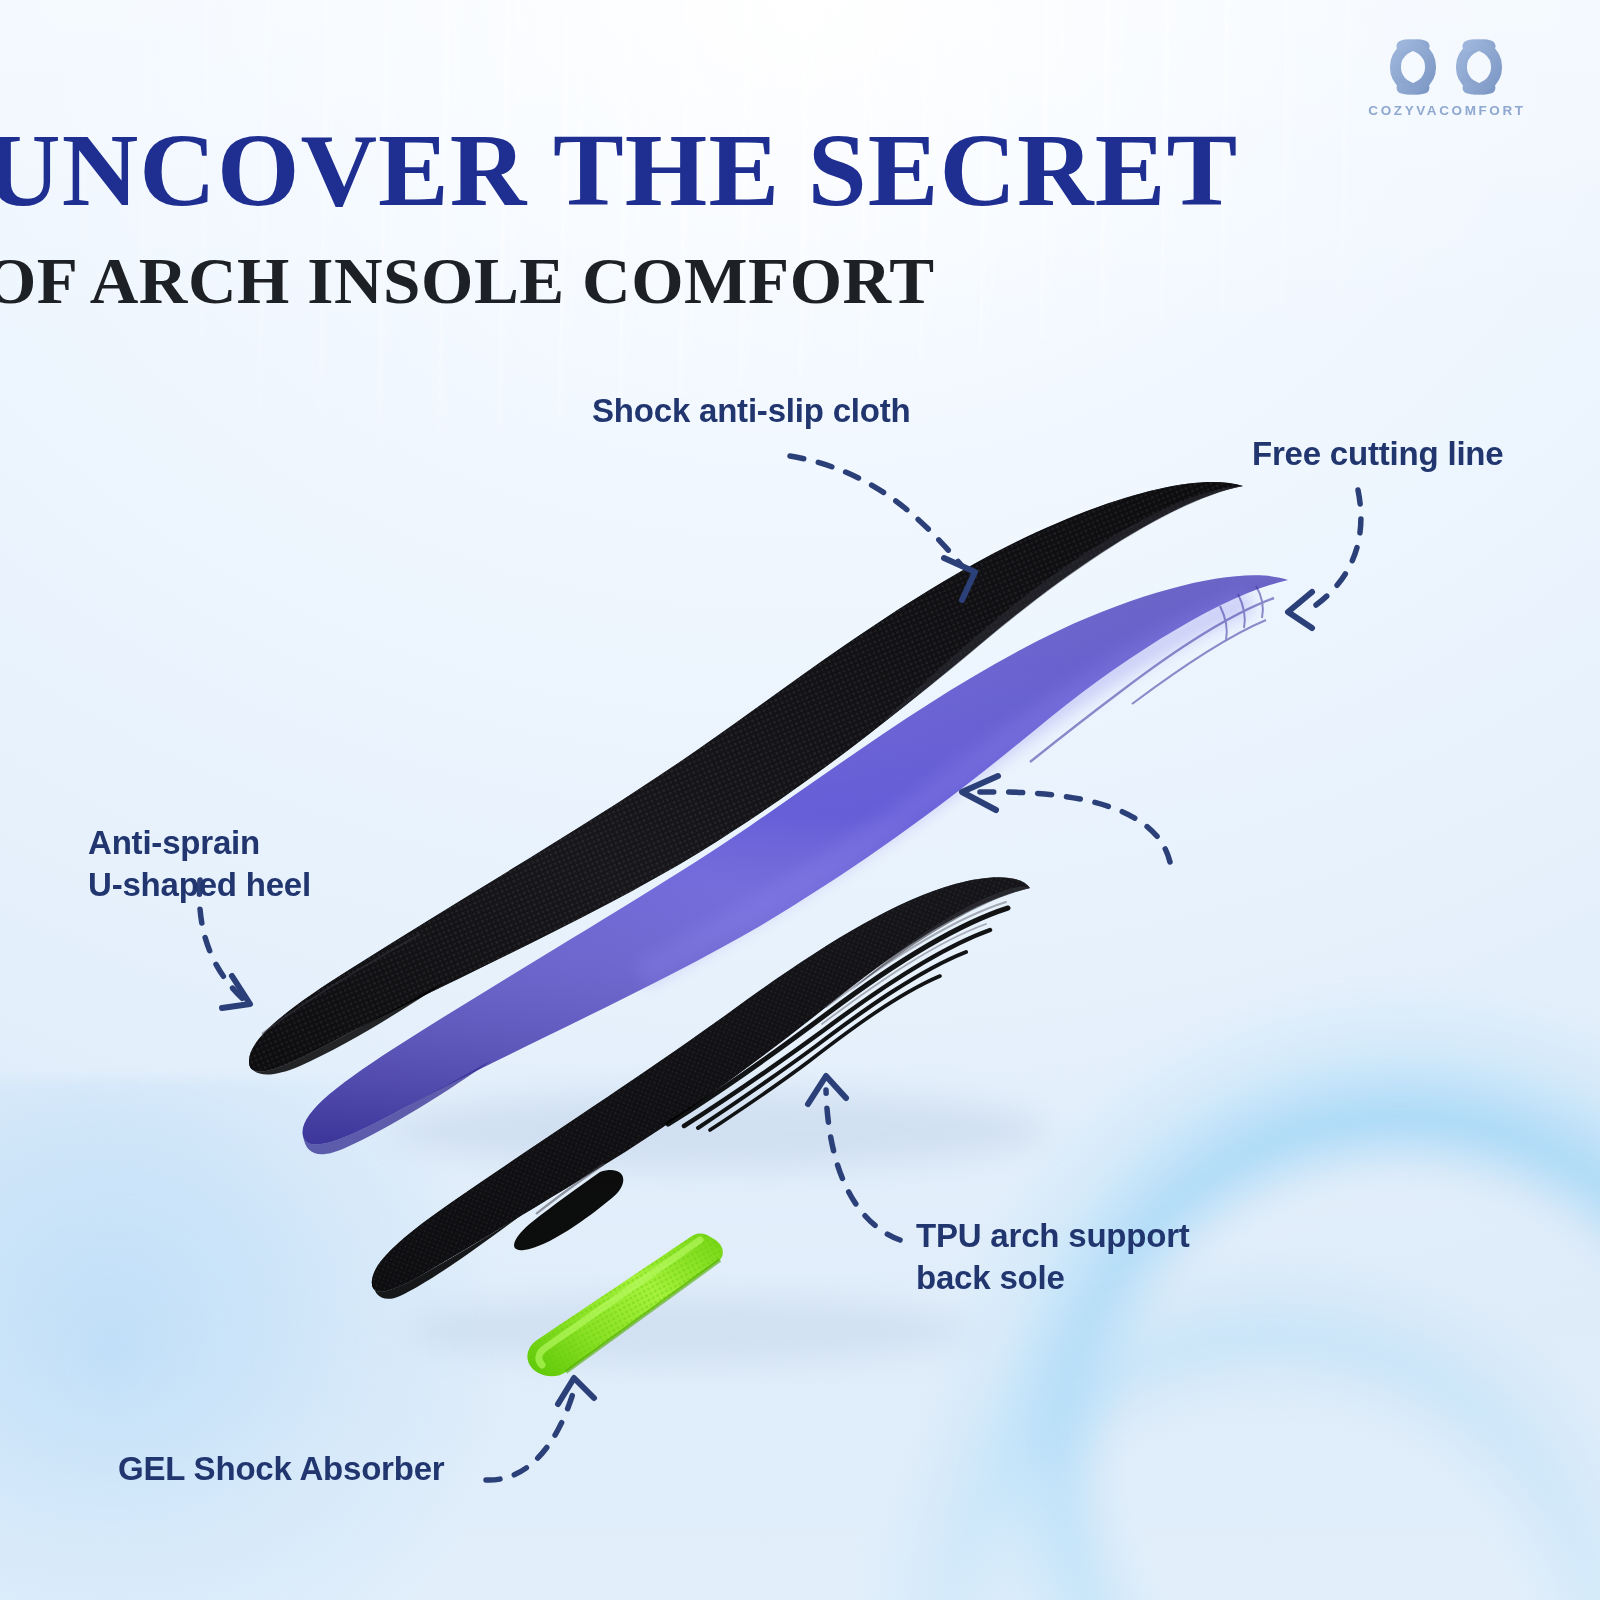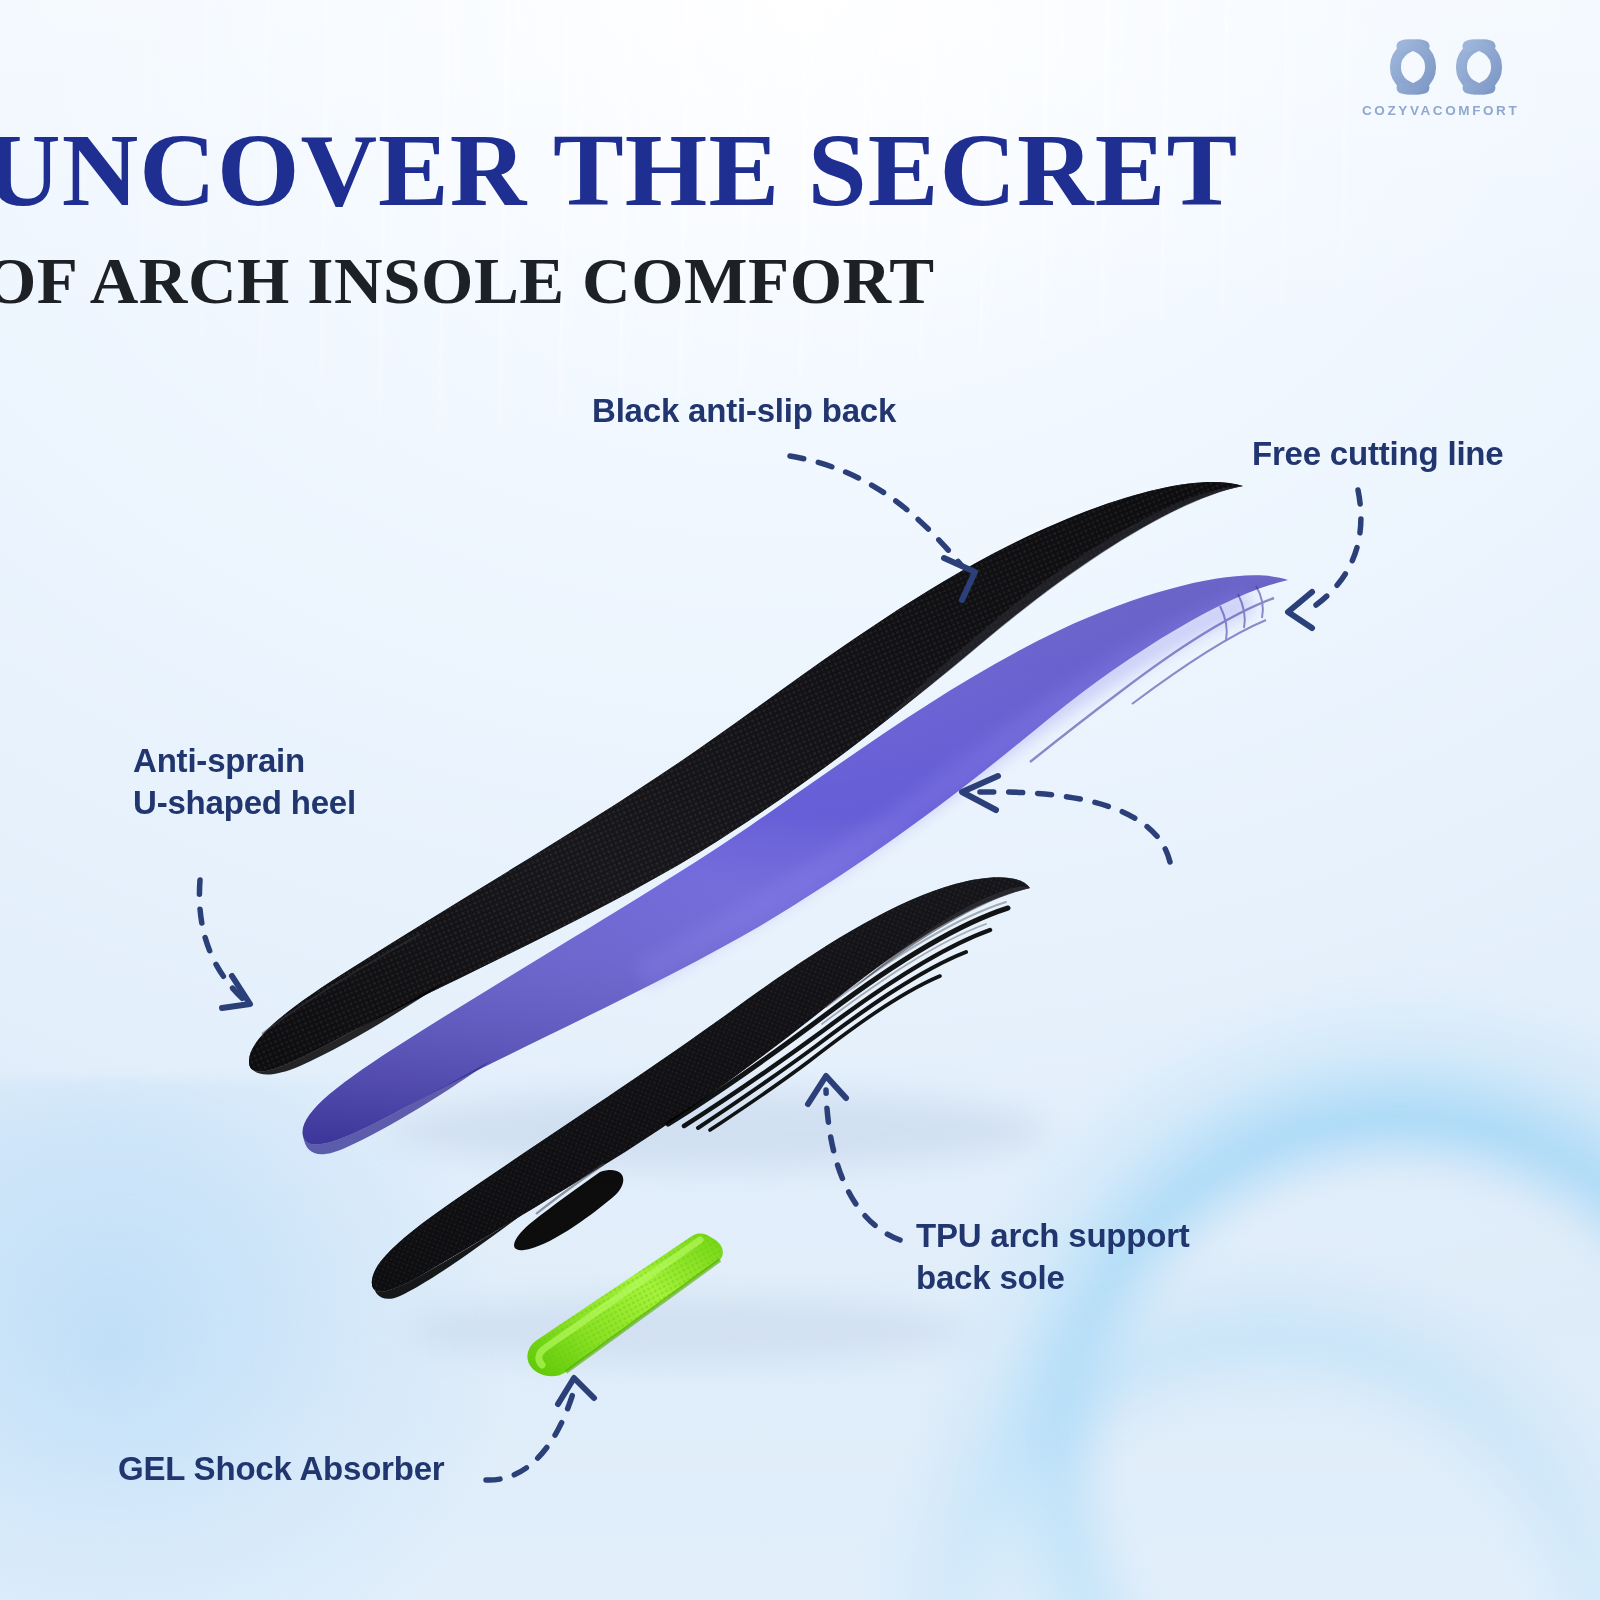--- a/index.html
+++ b/index.html
@@ -49,21 +49,21 @@
   }
   .bg-vign{
     position:absolute;inset:0;
     background:linear-gradient(180deg, rgba(255,255,255,.35) 0%, rgba(255,255,255,0) 22%, rgba(255,255,255,0) 70%, rgba(231,243,253,.5) 100%);
   }
 
   
   .logo{position:absolute;right:68px;top:34px;width:170px;height:82px;}
   .logo svg{display:block;}
   .logo-word{
-    position:absolute;left:0;right:0;bottom:-2px;
+    position:absolute;left:0;right:0;bottom:-2px;text-align:center;
     font-size:13.5px;letter-spacing:2.6px;color:#8fa8d0;font-weight:600;
     font-family:"Liberation Sans", sans-serif;
   }
 
   
   .title-wrap{position:absolute;left:0;right:0;top:118px;text-align:left;}
   .title-main{
     font-family:"Liberation Serif", serif;
     font-weight:700;font-size:104px;line-height:1;letter-spacing:1px;
     color:#1f2f91;
@@ -80,21 +80,21 @@
   
   .lbl{
     position:absolute;
     font-family:"Liberation Sans", sans-serif;
     font-weight:700;color:#21356f;
     font-size:33px;line-height:1.26;
     letter-spacing:-.2px;white-space:pre-line;
   }
   #lbl-cloth{left:592px;top:390px;}
   #lbl-cut  {left:1234px;top:433px;margin-left:18px;}
-  #lbl-heel {left:88px;top:740px;margin-left:45px;}
+  #lbl-heel {left:88px;top:822px;}
   #lbl-arch {left:1093px;top:868px;}
   #lbl-tpu  {left:916px;top:1215px;}
   #lbl-gel  {left:118px;top:1448px;}
 
   
   .art{position:absolute;inset:0;width:1600px;height:1600px;}
 </style>
 </head>
 <body>
 
@@ -317,21 +317,21 @@
     <g fill="none" stroke="#2b3f78" stroke-width="6" stroke-linecap="round" stroke-linejoin="round">
       <polyline points="944,558 975,572 962,600"></polyline>
       <polyline points="1312,592 1288,612 1312,628"></polyline>
       <polyline points="232,976 250,1004 222,1008"></polyline>
       <polyline points="998,776 962,792 996,810"></polyline>
       <polyline points="808,1104 826,1076 846,1098"></polyline>
       <polyline points="558,1404 574,1378 594,1398"></polyline>
     </g>
   </svg>
 
-  <div class="lbl" id="lbl-cloth">Black anti-slip back</div>
+  <div class="lbl" id="lbl-cloth">Shock anti-slip cloth</div>
   <div class="lbl" id="lbl-cut">Free cutting line</div>
   <div class="lbl" id="lbl-heel">Anti-sprain
 U-shaped heel</div>
   <div class="lbl" id="lbl-tpu">TPU arch support
 back sole</div>
   <div class="lbl" id="lbl-gel">GEL Shock Absorber</div>
 
 </div>
 
 </body></html>

